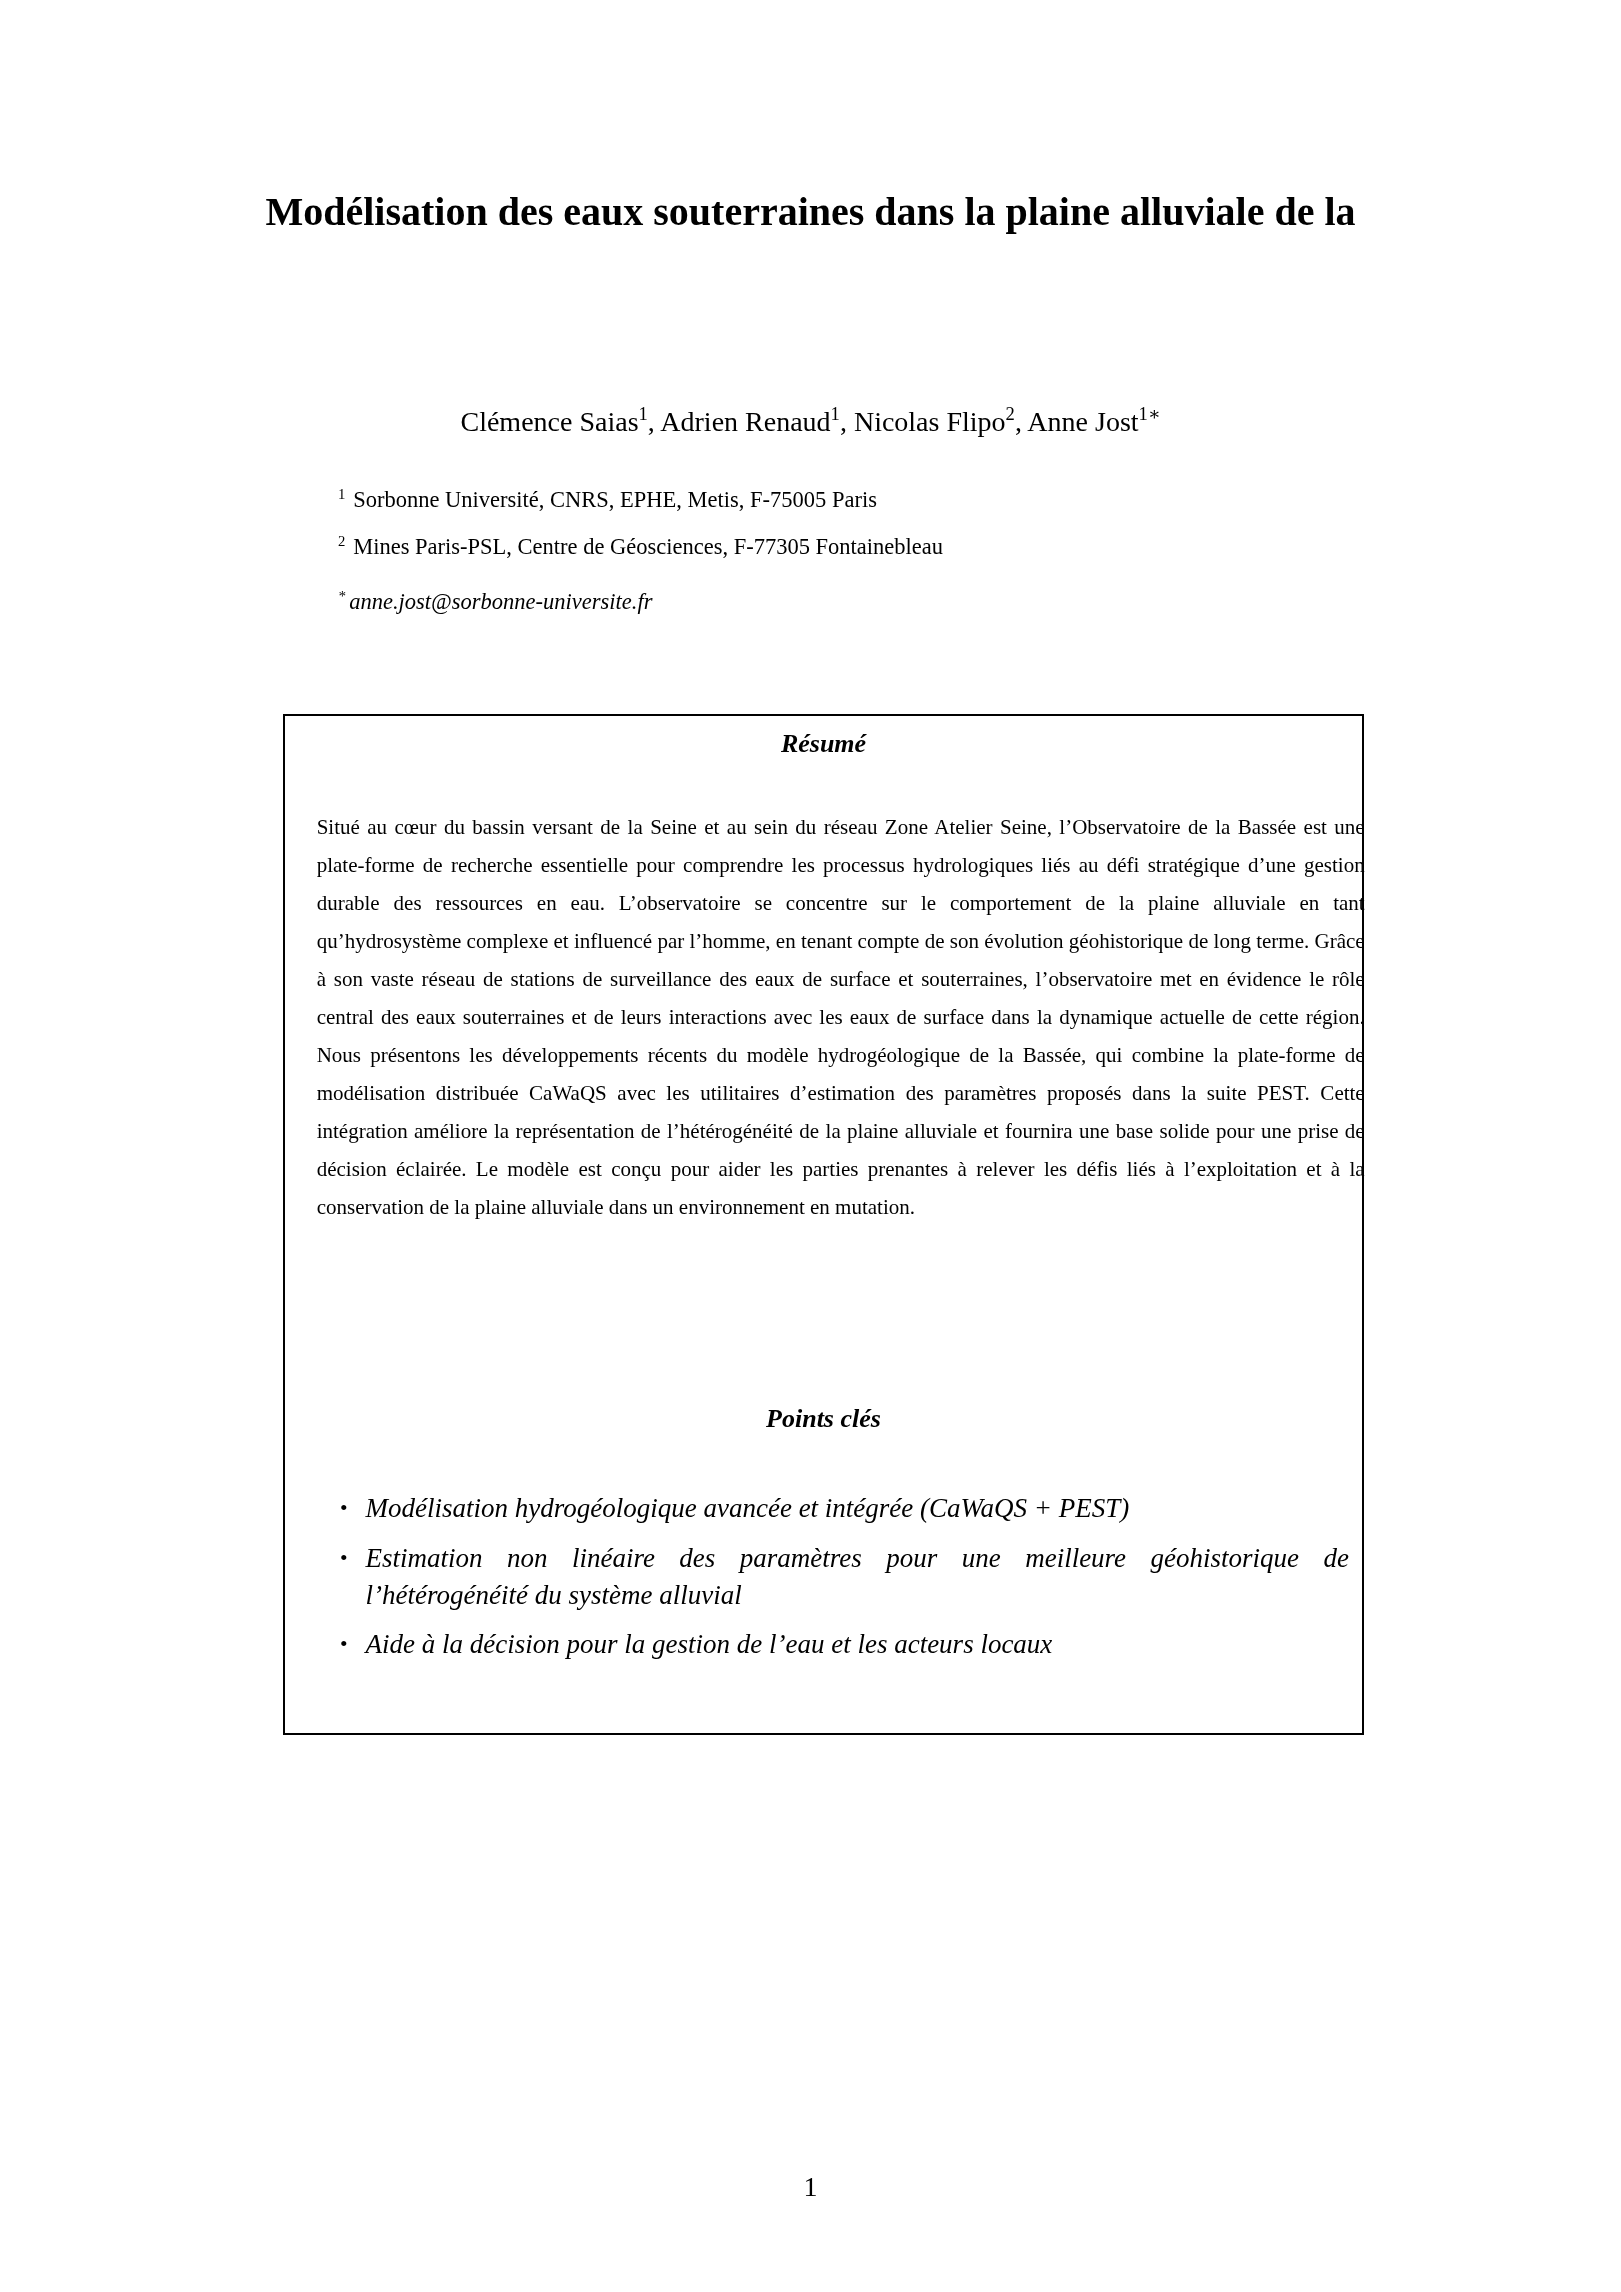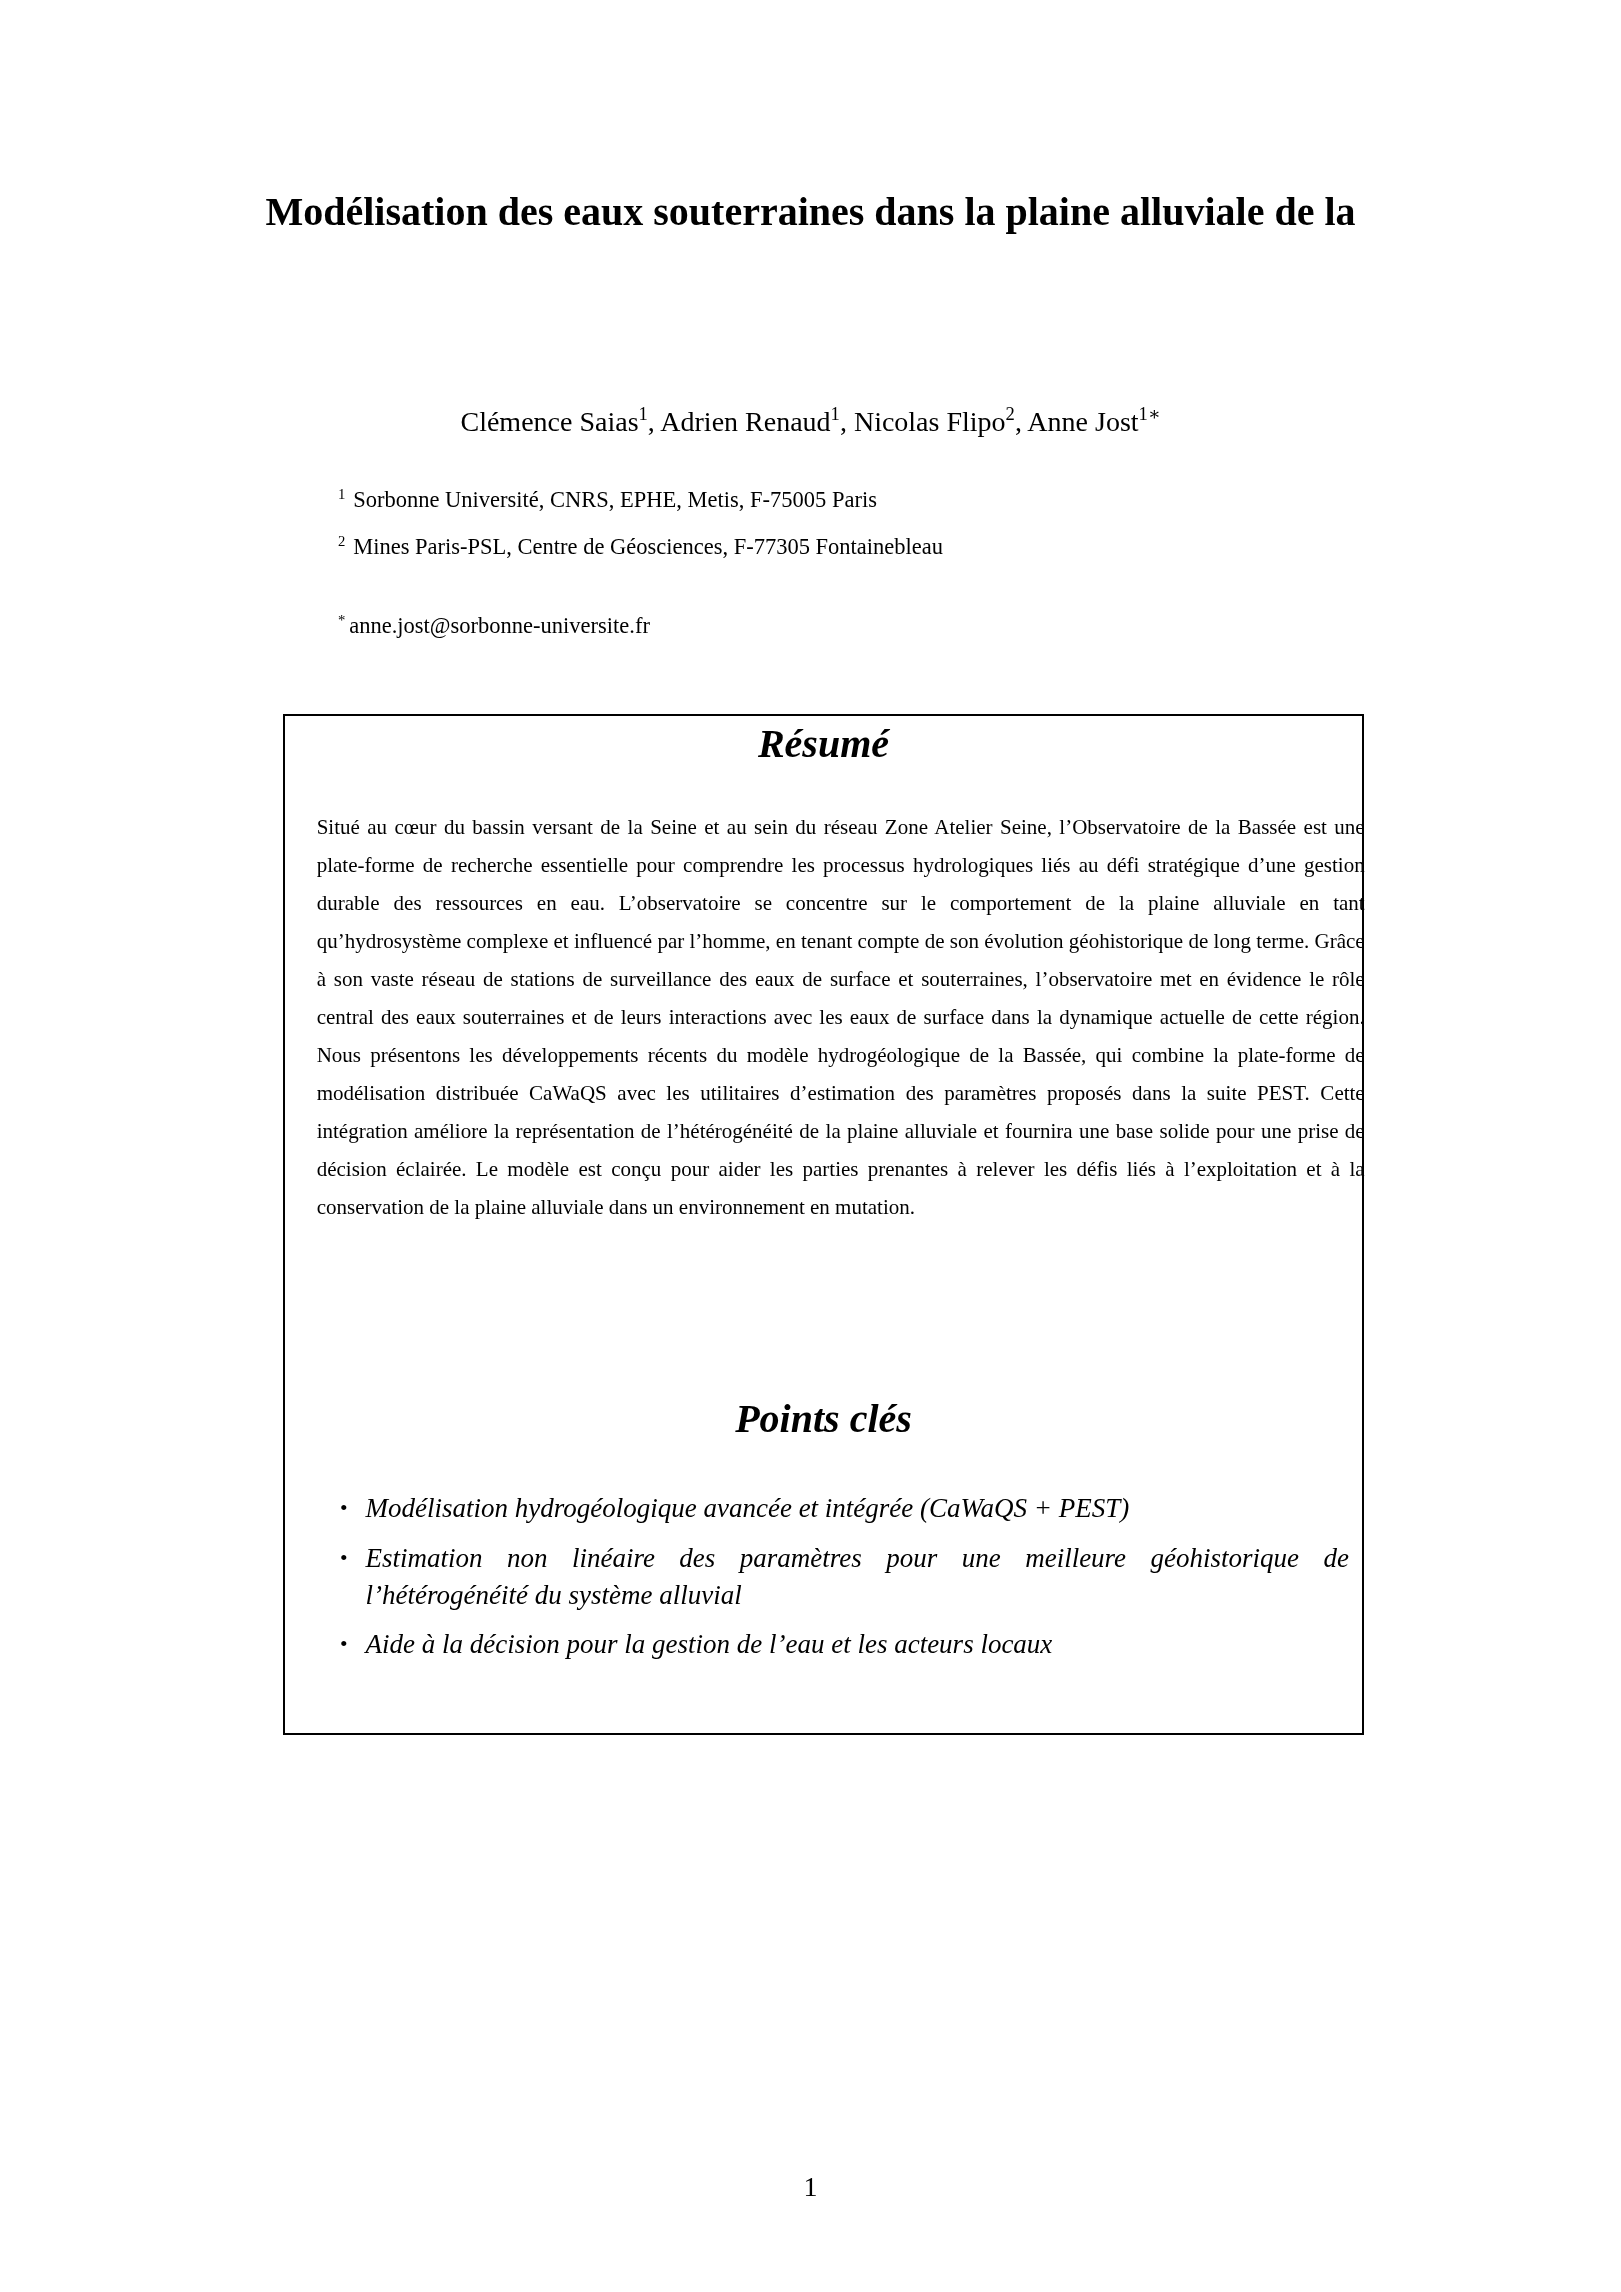--- a/index.html
+++ b/index.html
@@ -50,40 +50,40 @@
       text-align: center;
     }
     .affil sup {
       font-size: 14.7px;
       vertical-align: 7.8px;
       line-height: 0;
       margin-right: 7.8px;
     }
     .affil-1 { top: 486px; }
     .affil-2 { top: 533px; }
-    .email { top: 612px; }
+    .email { top: 588px; font-style: italic; }
     .email sup { margin-right: 3.9px; }
 
     .abstract-box {
       position: absolute;
       left: 283px;
       top: 714px;
       width: 1081px;
       height: 1021px;
       border: 2px solid #000000;
       box-sizing: border-box;
     }
     .box-heading {
       position: absolute;
       left: 0;
       width: 100%;
       text-align: center;
       font-weight: bold;
       font-style: italic;
-      font-size: 40px;
+      font-size: 26px;
       line-height: 39px;
       margin: 0;
     }
     .heading-resume { top: 7.8px; }
     .heading-points { top: 683px; }
 
     .abstract-text {
       position: absolute;
       left: 15.7px;
       width: 1048px;

